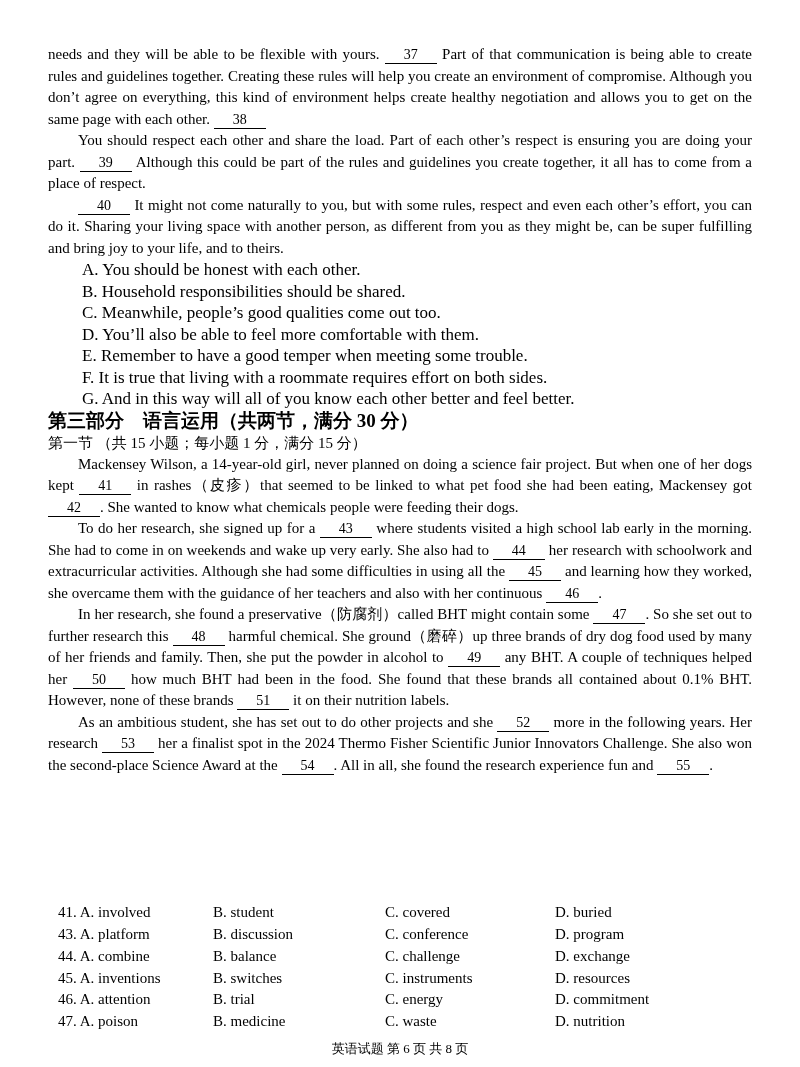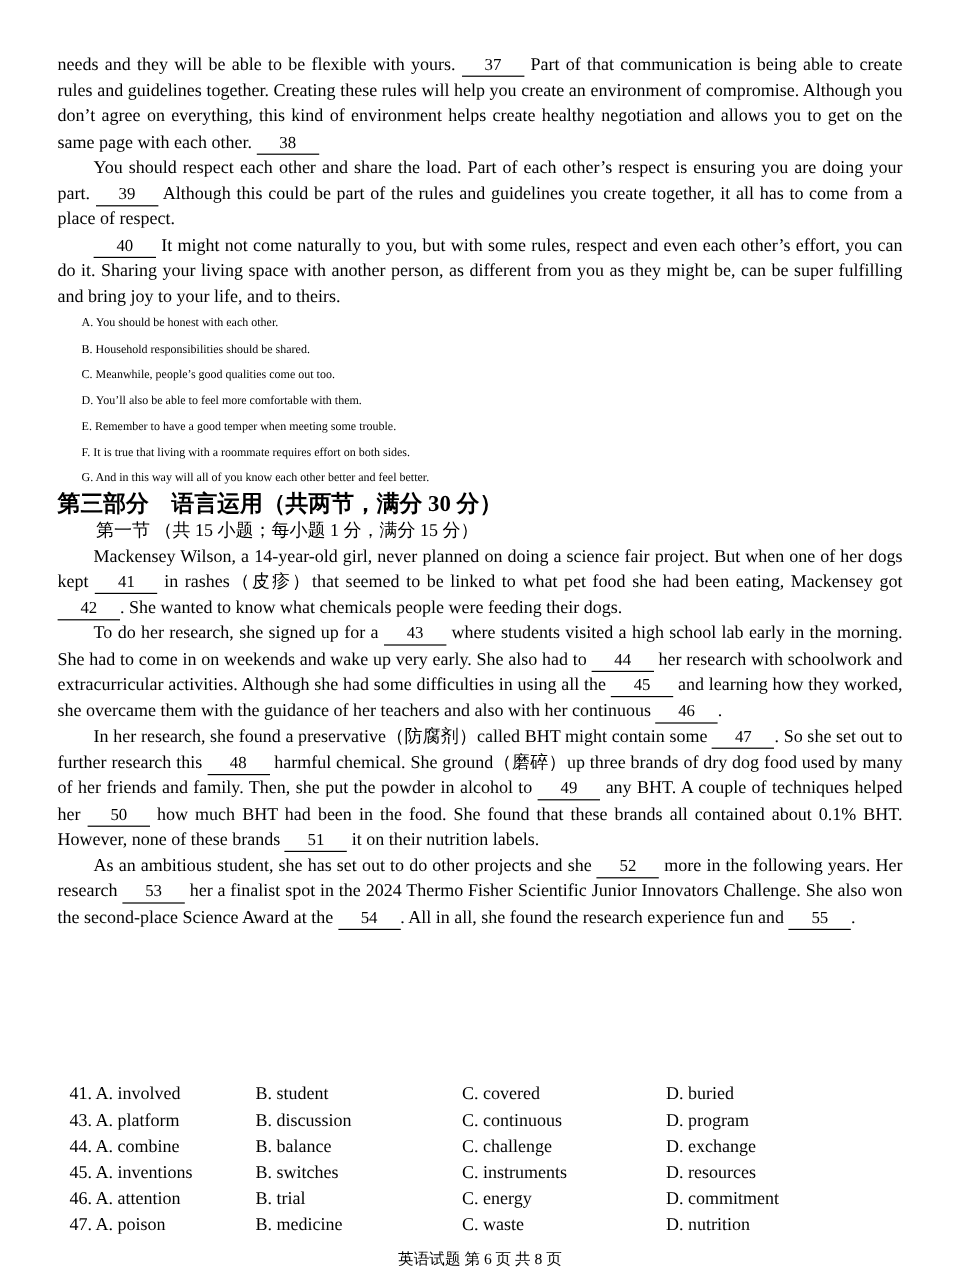--- a/index.html
+++ b/index.html
@@ -34,33 +34,32 @@
     display: inline-block;
     min-width: 52px;
     text-indent: 0;
     text-align: center;
     border-bottom: 1px solid #000;
     line-height: 15px;
     padding-bottom: 1px;
     font-size: 14px;
   }
   .option-line {
-    font-size: 10px;
+    font-size: 17px;
     line-height: 21.5px;
     padding-left: 2em;
   }
   .heading {
     font-size: 19px;
     font-weight: bold;
     line-height: 22px;
   }
   .subheading {
     font-size: 15px;
     line-height: 22px;
-    margin-left: 32px;
   }
   .mc-table {
     margin-top: 1px;
     padding-left: 10px;
   }
   .mc-row {
     display: grid;
     grid-template-columns: 155px 172px 170px 1fr;
     font-size: 15px;
     line-height: 21.8px;
@@ -99,21 +98,21 @@
   <div class="mc-table">
       <div class="mc-row">
         <span class="mc-cell">41. A. involved</span>
         <span class="mc-cell">B. student</span>
         <span class="mc-cell">C. covered</span>
         <span class="mc-cell">D. buried</span>
       </div>
       <div class="mc-row">
         <span class="mc-cell">43. A. platform</span>
         <span class="mc-cell">B. discussion</span>
-        <span class="mc-cell">C. continuous</span>
+        <span class="mc-cell">C. conference</span>
         <span class="mc-cell">D. program</span>
       </div>
       <div class="mc-row">
         <span class="mc-cell">44. A. combine</span>
         <span class="mc-cell">B. balance</span>
         <span class="mc-cell">C. challenge</span>
         <span class="mc-cell">D. exchange</span>
       </div>
       <div class="mc-row">
         <span class="mc-cell">45. A. inventions</span>

